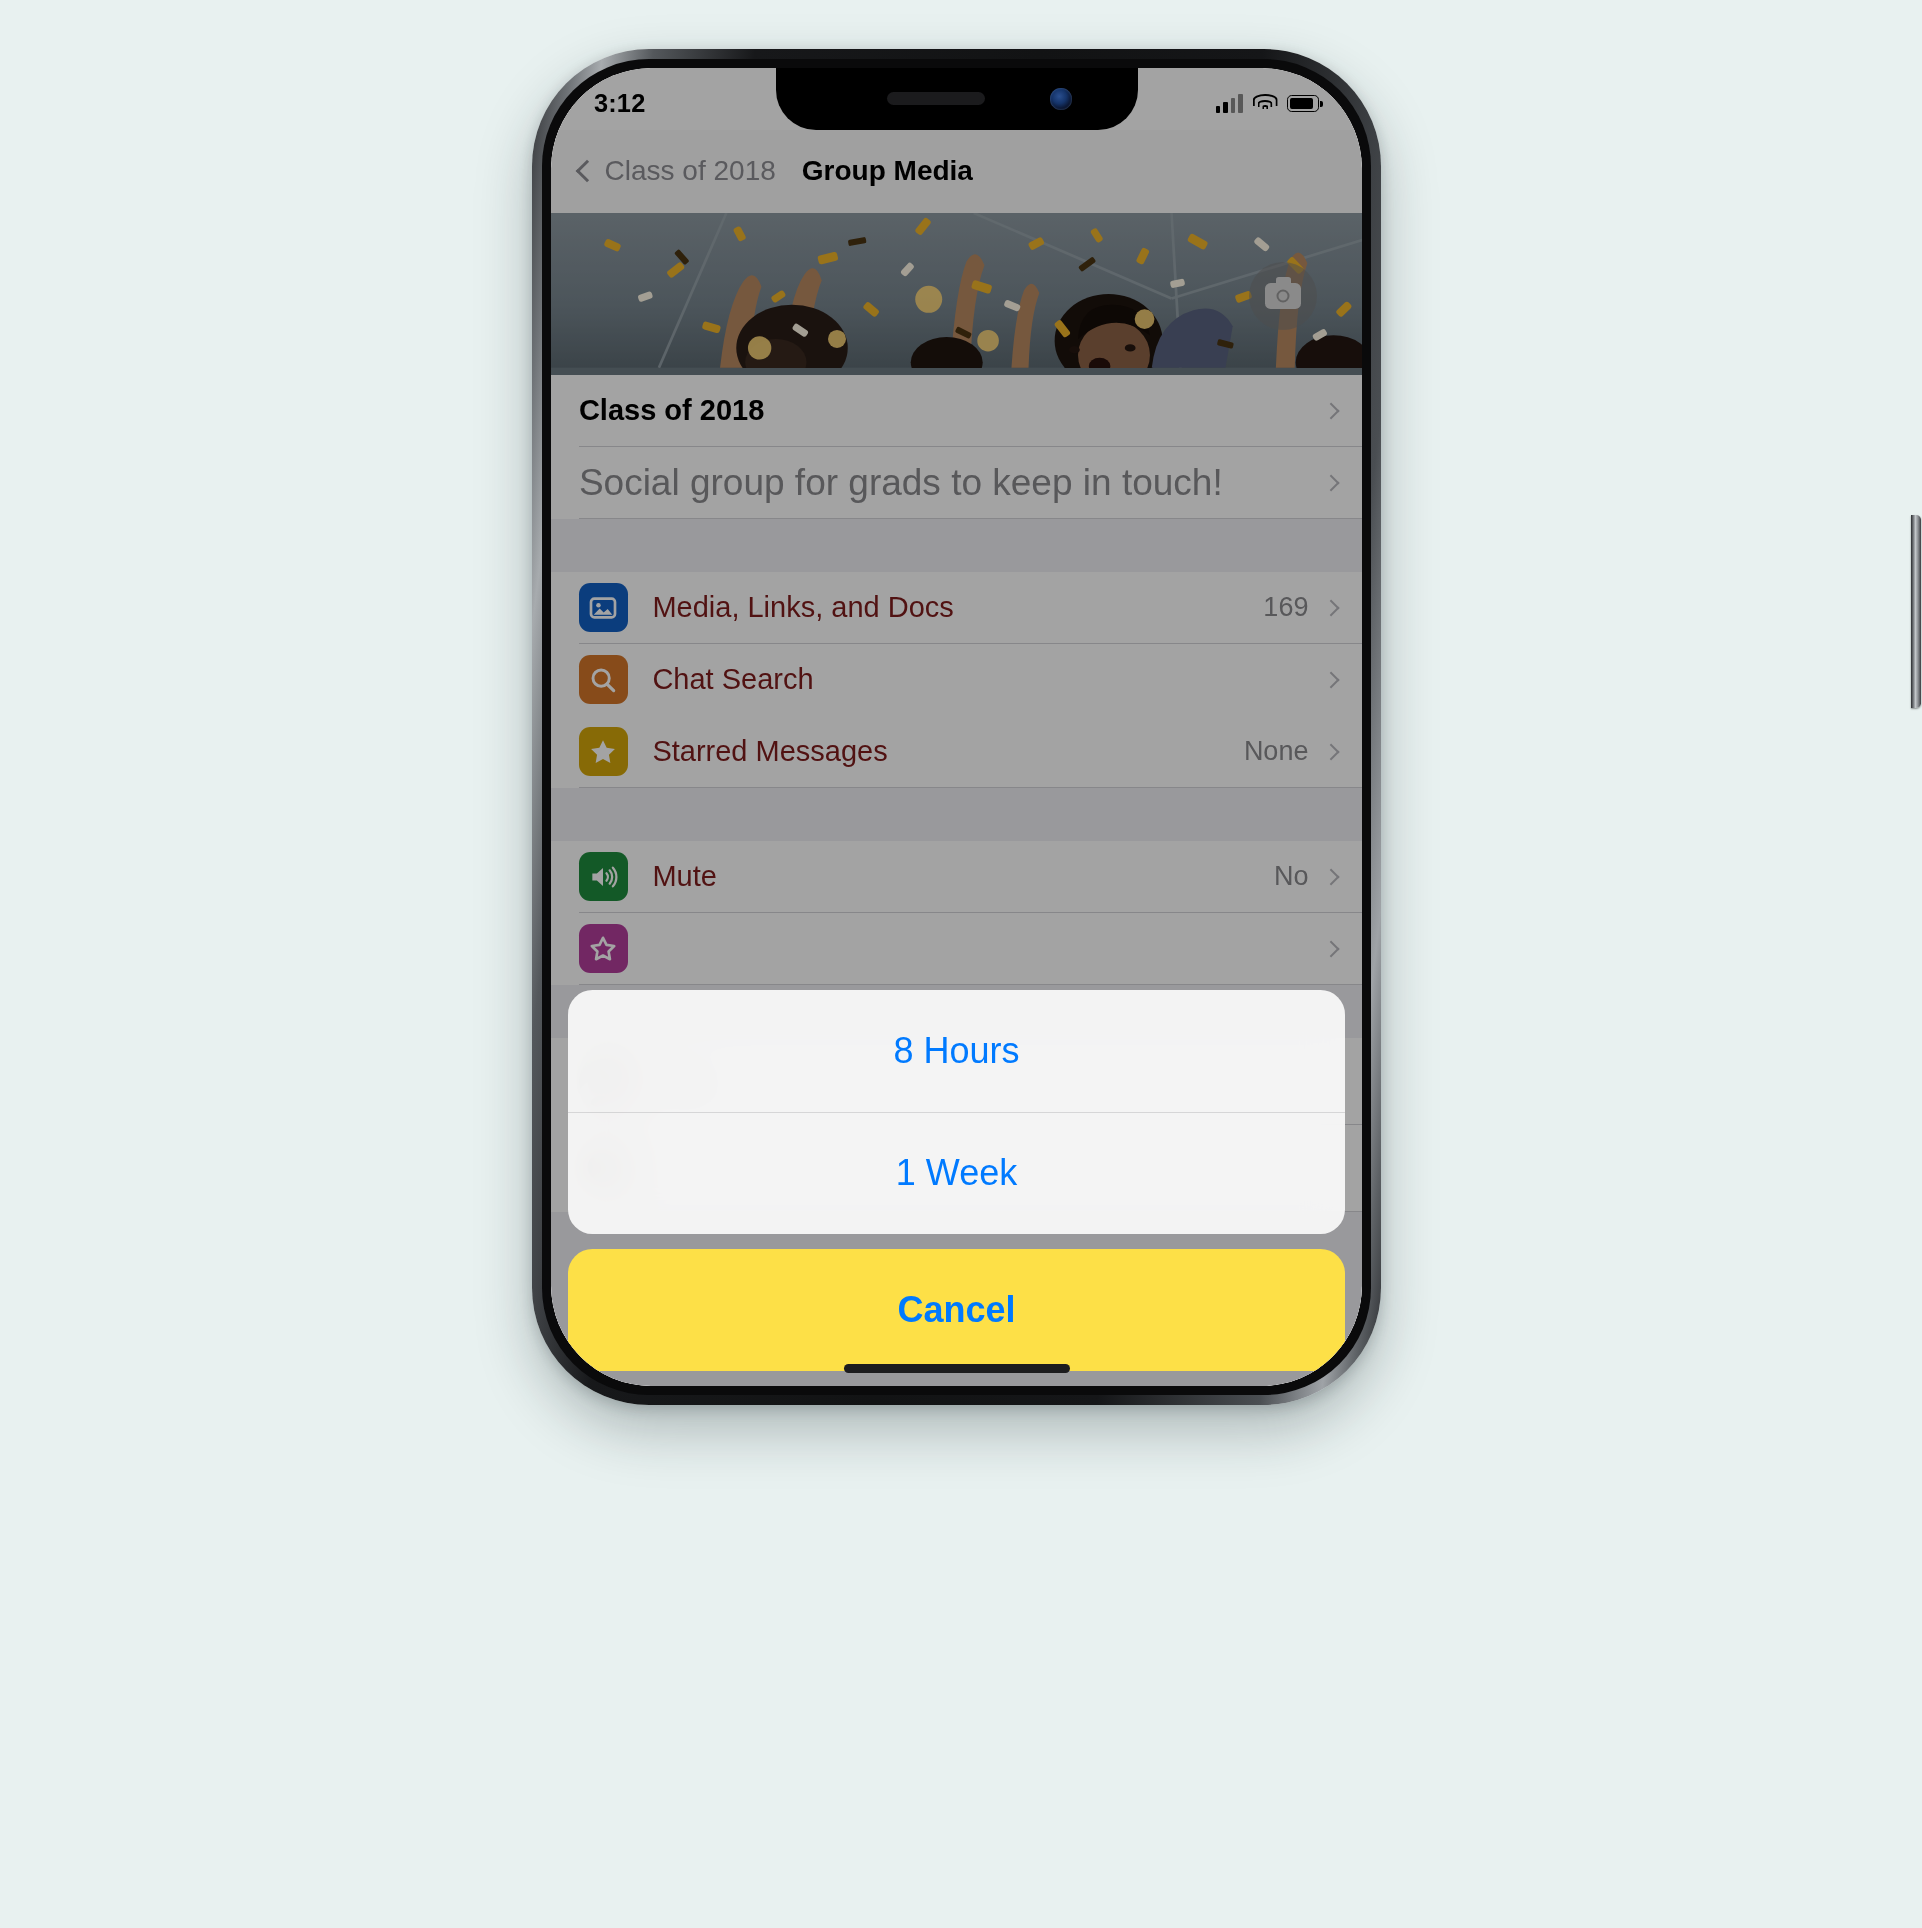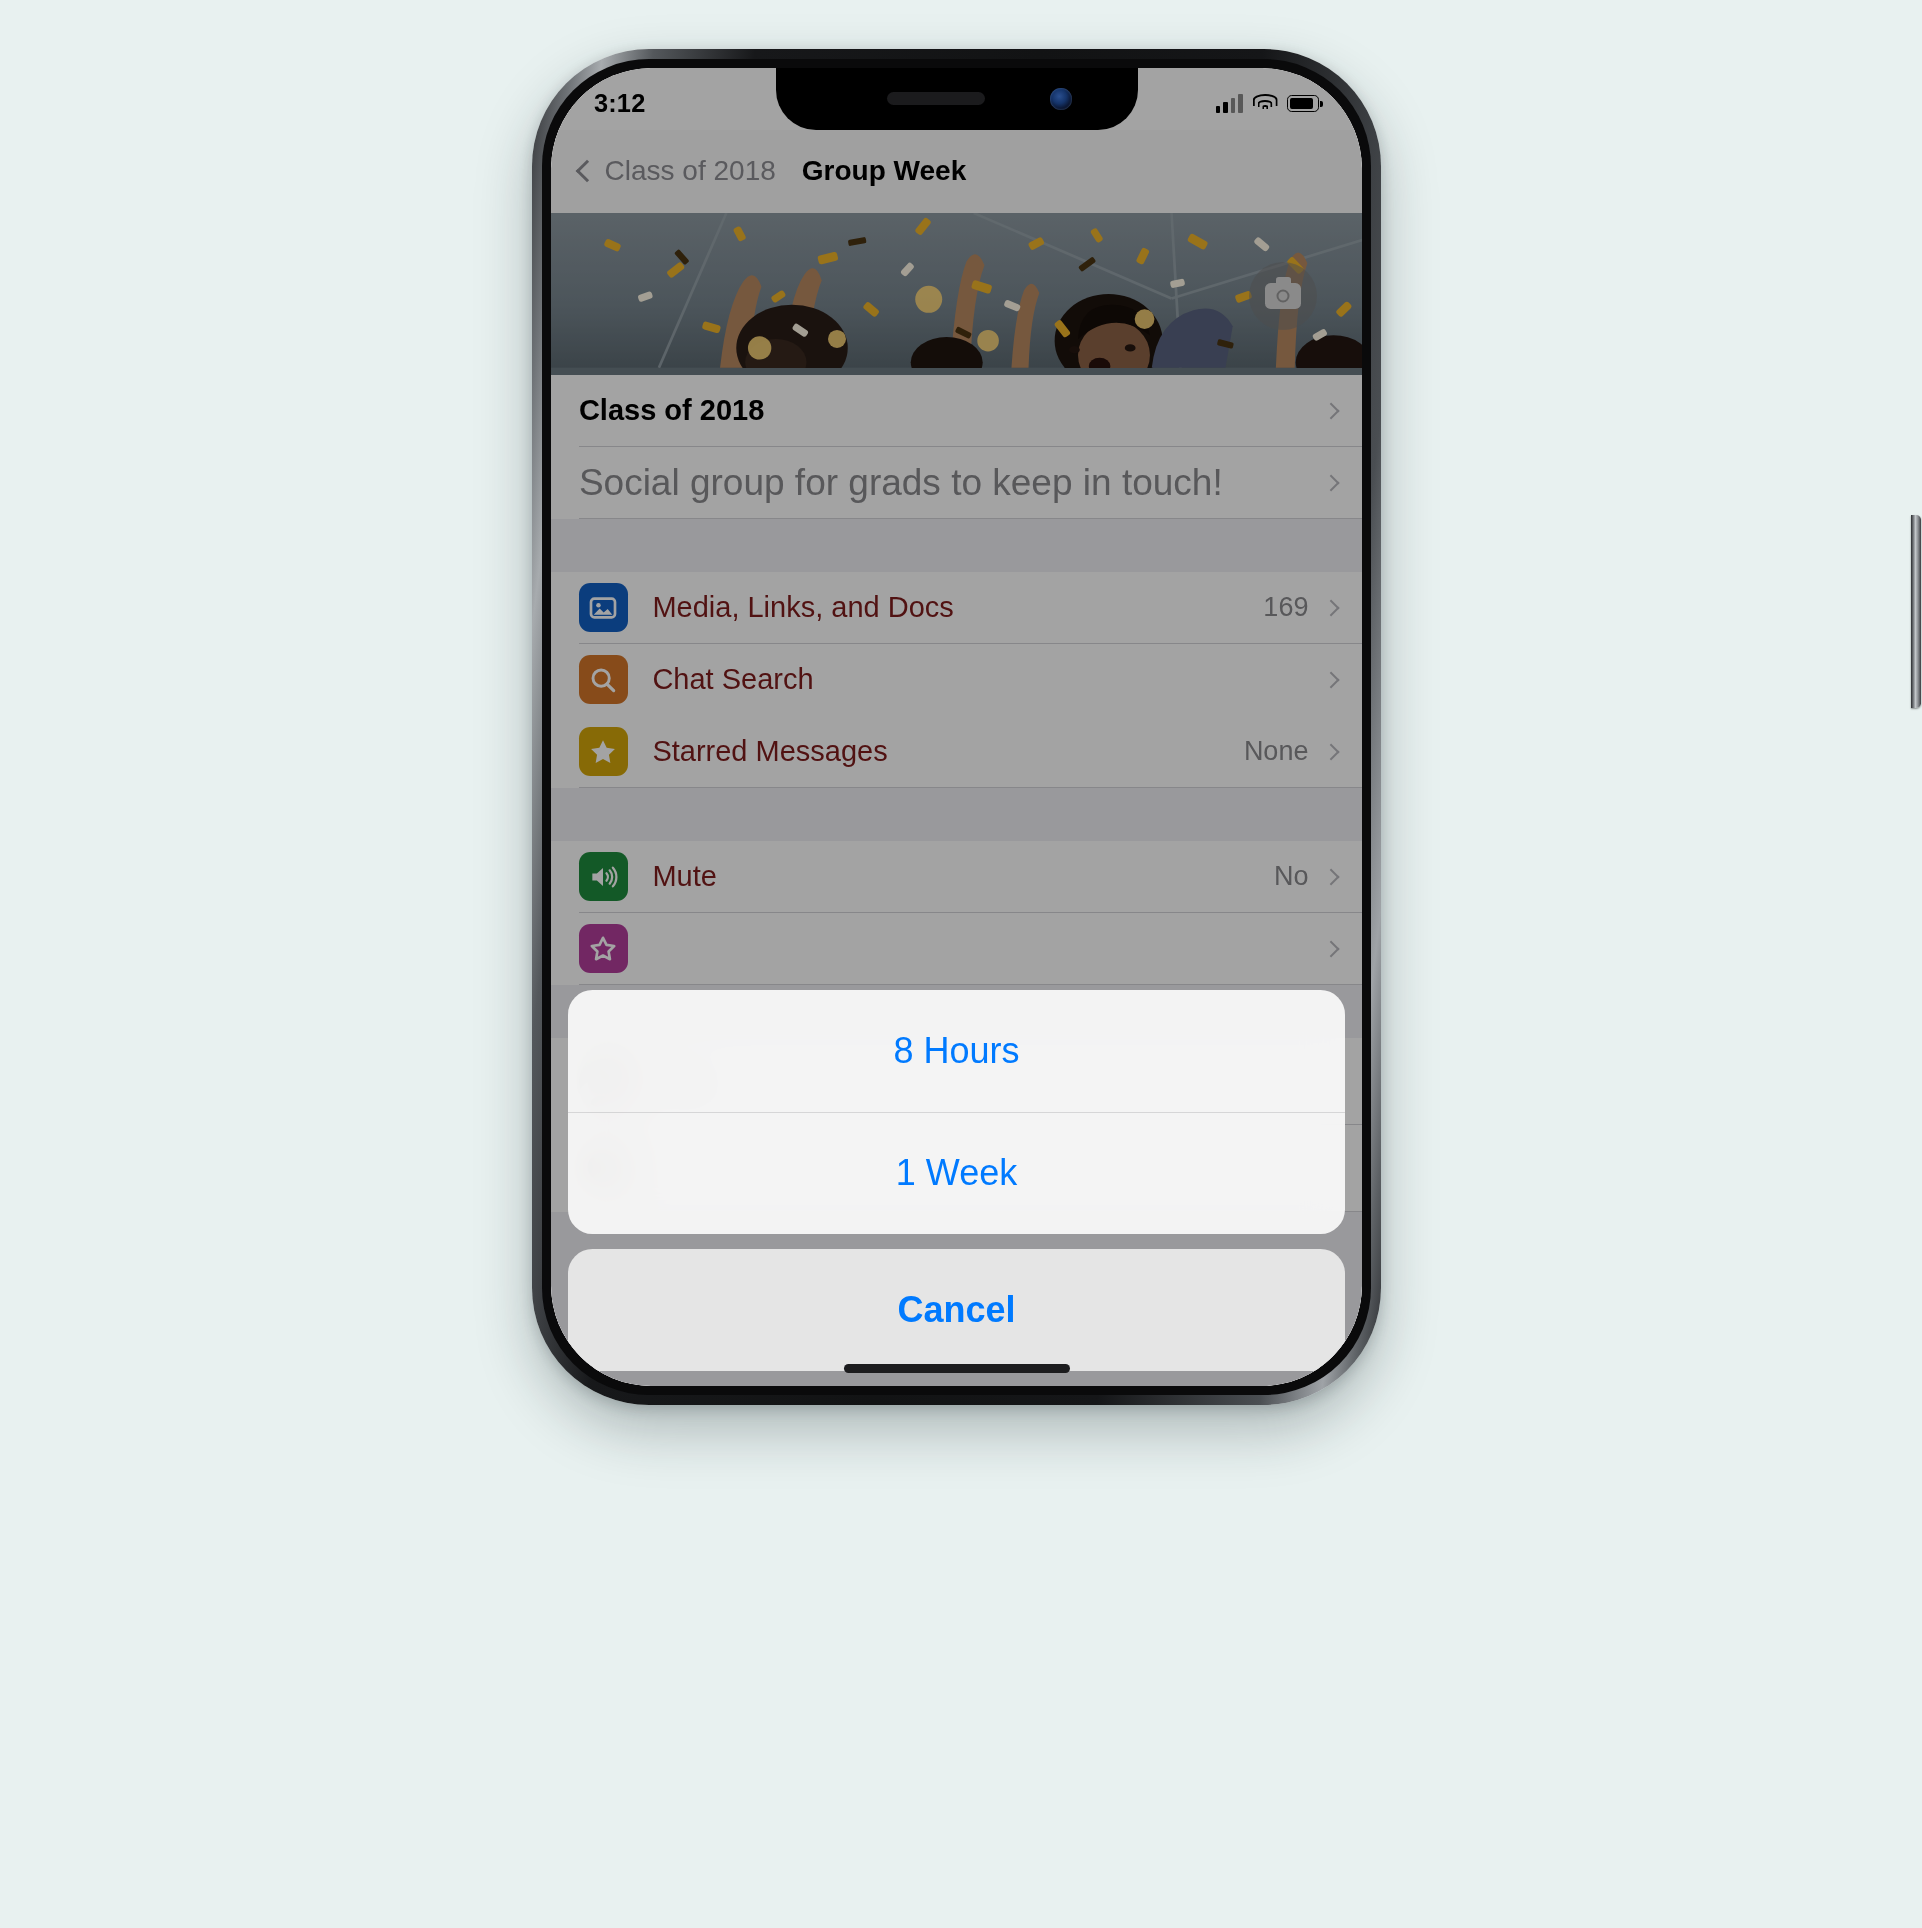--- a/index.html
+++ b/index.html
@@ -219,21 +219,21 @@
     position:relative;
     cursor:pointer;
   }
   .sheet-btn + .sheet-btn::before {
     content:""; position:absolute; left:0; right:0; top:0; height:0.9px;
     background:rgba(60,60,67,.16);
   }
   .sheet-cancel {
     margin-top:15px;
     border-radius:24.5px;
-    background:#e5e5e5;
+    background:#fde047;
     height:122px;
     display:flex; align-items:center; justify-content:center;
     font-size:36px; font-weight:700; color:#007aff;
     cursor:pointer;
   }
 
   
   .home-ind {
     position:absolute; left:50%; transform:translateX(-50%);
     bottom:13px; width:226px; height:9.4px; border-radius:4.7px;
@@ -499,21 +499,21 @@
                   <i></i>
                 </span>
             </span>
           </div>
 
           <div class="navbar" style="background:rgba(247,247,247,.62)">
             <span class="nav-back">
               <span class="chev-back"></span>
               <span class="nav-back-label">Class of 2018</span>
             </span>
-            <span class="nav-title">Group Week</span>
+            <span class="nav-title">Group Media</span>
           </div>
 
           <div class="sheet">
             <div class="sheet-group">
               <div class="sheet-btn">8 Hours</div>
               <div class="sheet-btn">1 Week</div>
             </div>
             <div class="sheet-cancel">Cancel</div>
           </div>
 

